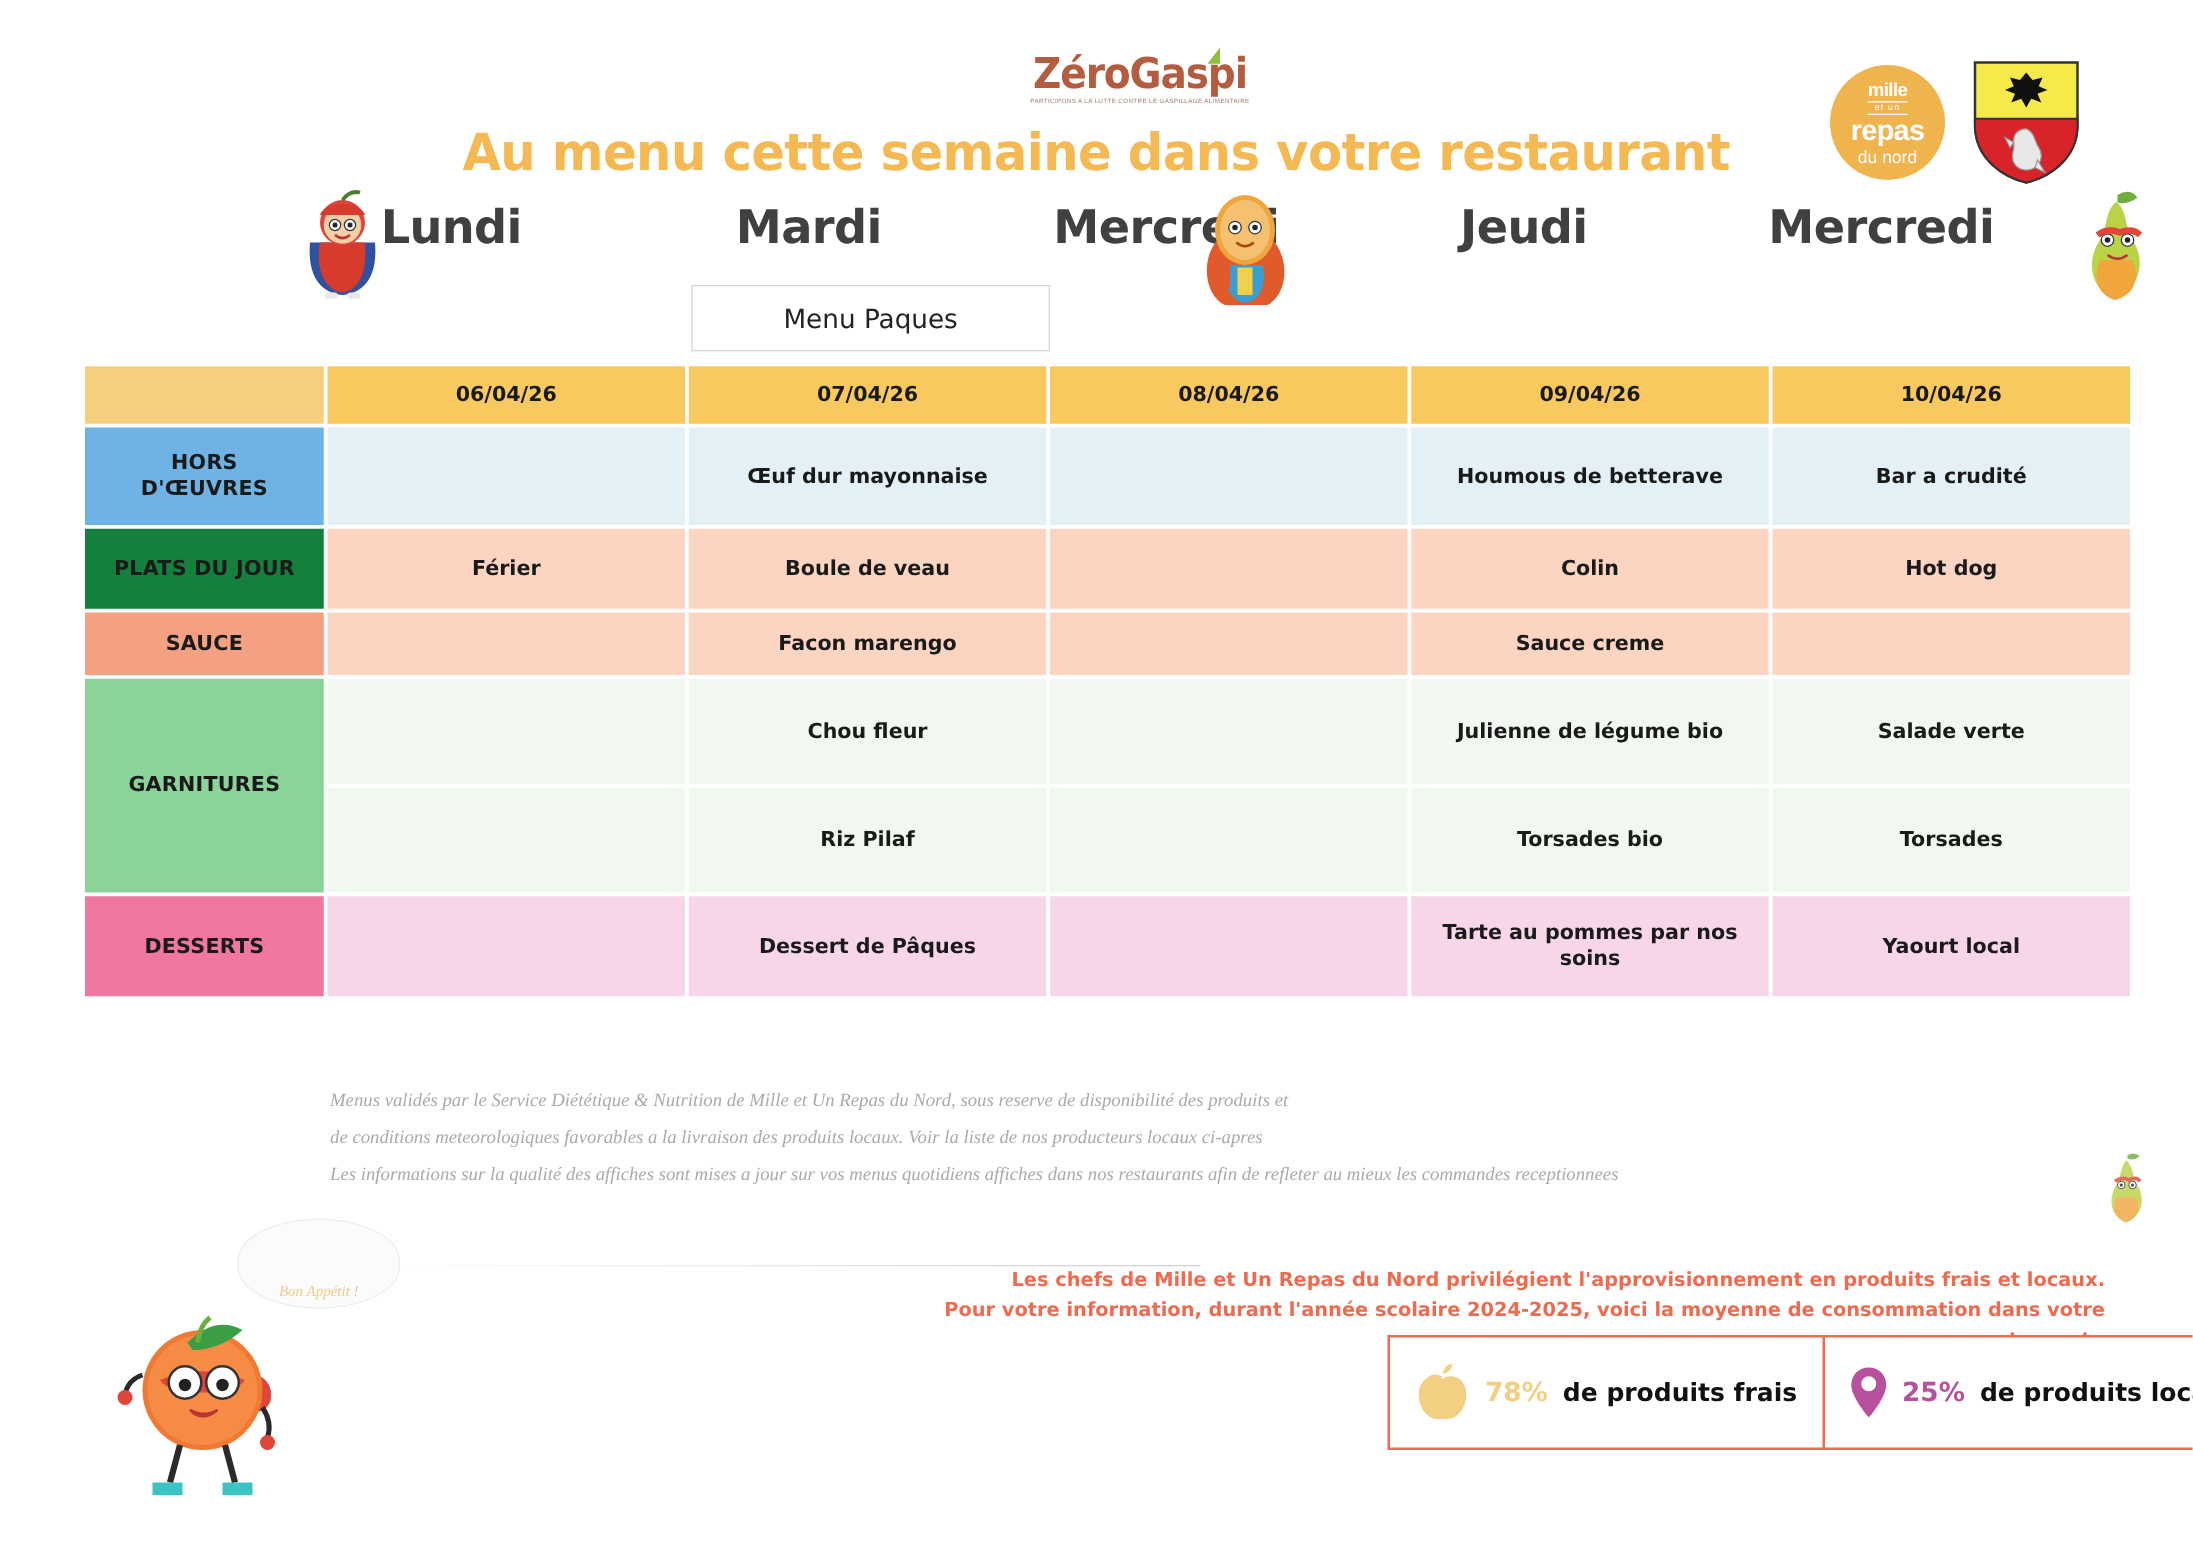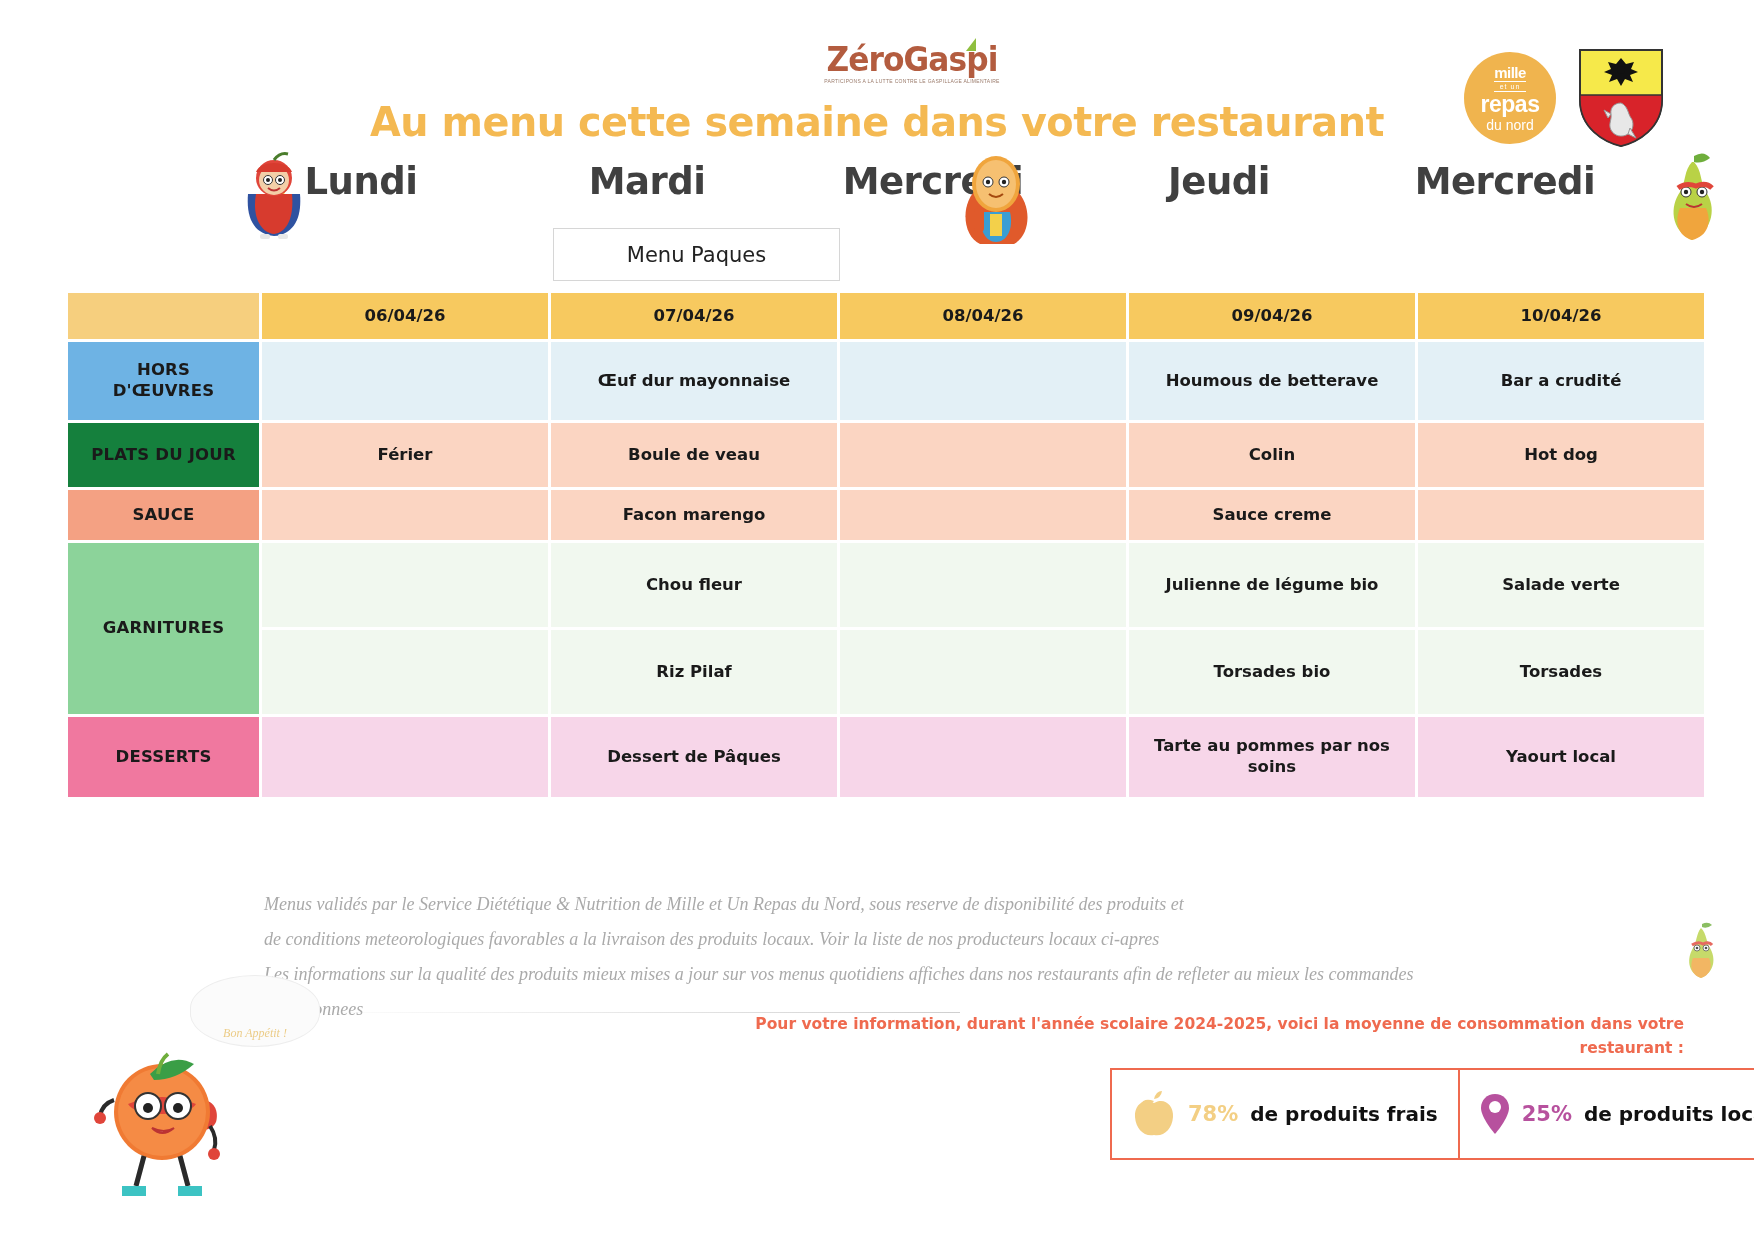--- a/index.html
+++ b/index.html
@@ -131,24 +131,24 @@
 
   .r-hdr    { height: 46px; }
   .r-ho     { height: 78px; }
   .r-plat   { height: 64px; }
   .r-sauce  { height: 50px; }
   .r-garn   { height: 84px; }
   .r-dess   { height: 80px; }
 
   
   .disclaimer {
-    position: absolute; left: 264px; top: 887px; width: 1250px;
+    position: absolute; left: 264px; top: 867px; width: 1250px;
     font-family: "Liberation Serif", serif;
     font-style: italic;
-    font-size: 18px;
+    font-size: 15px;
     color: #9b9b9b;
     line-height: 1.95;
     opacity: .85;
   }
 
   
   .footer-note {
     position: absolute; left: 700px; top: 1012px; width: 1000px;
     text-align: right; padding-right: 16px;
     font-family: "DejaVu Sans", sans-serif;
@@ -353,26 +353,27 @@
       <td class="cell-dess"></td>
       <td class="cell-dess">Tarte au pommes par nos soins</td>
       <td class="cell-dess">Yaourt local</td>
     </tr>
   </tbody>
 </table>
 
 <div class="disclaimer">
   <div>Menus validés par le Service Diététique &amp; Nutrition de Mille et Un Repas du Nord, sous reserve de disponibilité des produits et</div>
   <div>de conditions meteorologiques favorables a la livraison des produits locaux. Voir la liste de nos producteurs locaux ci-apres</div>
-  <div>Les informations sur la qualité des produits mieux mises a jour sur vos menus quotidiens affiches dans nos restaurants afin de refleter au mieux les commandes receptionnees</div>
+  <div>Les informations sur la qualité des affiches sont mises a jour sur vos menus quotidiens affiches dans nos restaurants afin de refleter au mieux les commandes receptionnees</div>
 </div>
 
 <div class="divider-line"></div>
 
 <div class="footer-note">
+  <div>Les chefs de Mille et Un Repas du Nord privilégient l'approvisionnement en produits frais et locaux.</div>
   <div>Pour votre information, durant l'année scolaire 2024-2025, voici la moyenne de consommation dans votre restaurant :</div>
 </div>
 
 <div class="stats">
   <div class="stat-box">
     <svg width="44" height="50" viewBox="0 0 44 50">
       <path d="M22 12 q-10 -4 -14 4 q8 4 14 -4 Z" fill="#f3cf84"></path>
       <path d="M22 10 q2 -8 8 -8 q-1 7 -8 8 Z" fill="#f3cf84"></path>
       <path d="M22 14 C12 8 2 16 3 28 C4 40 12 48 22 46 C32 48 40 40 41 28 C42 16 32 8 22 14 Z" fill="#f3cf84"></path>
     </svg>

